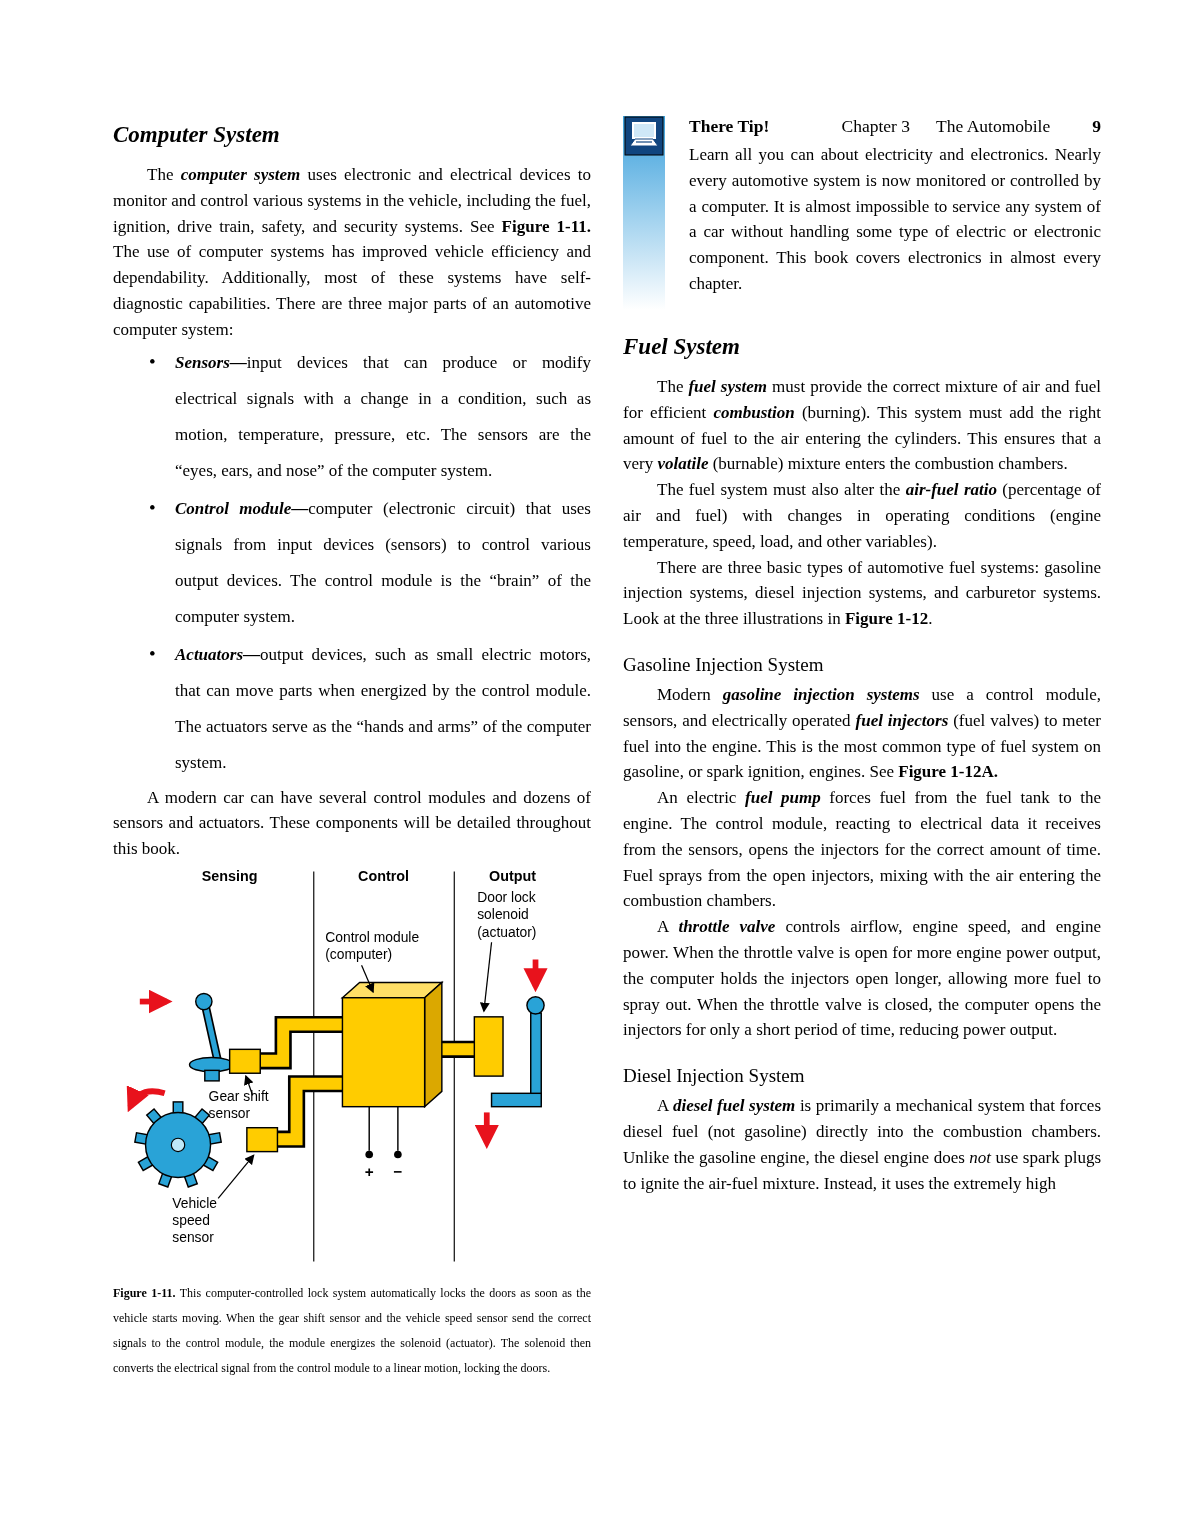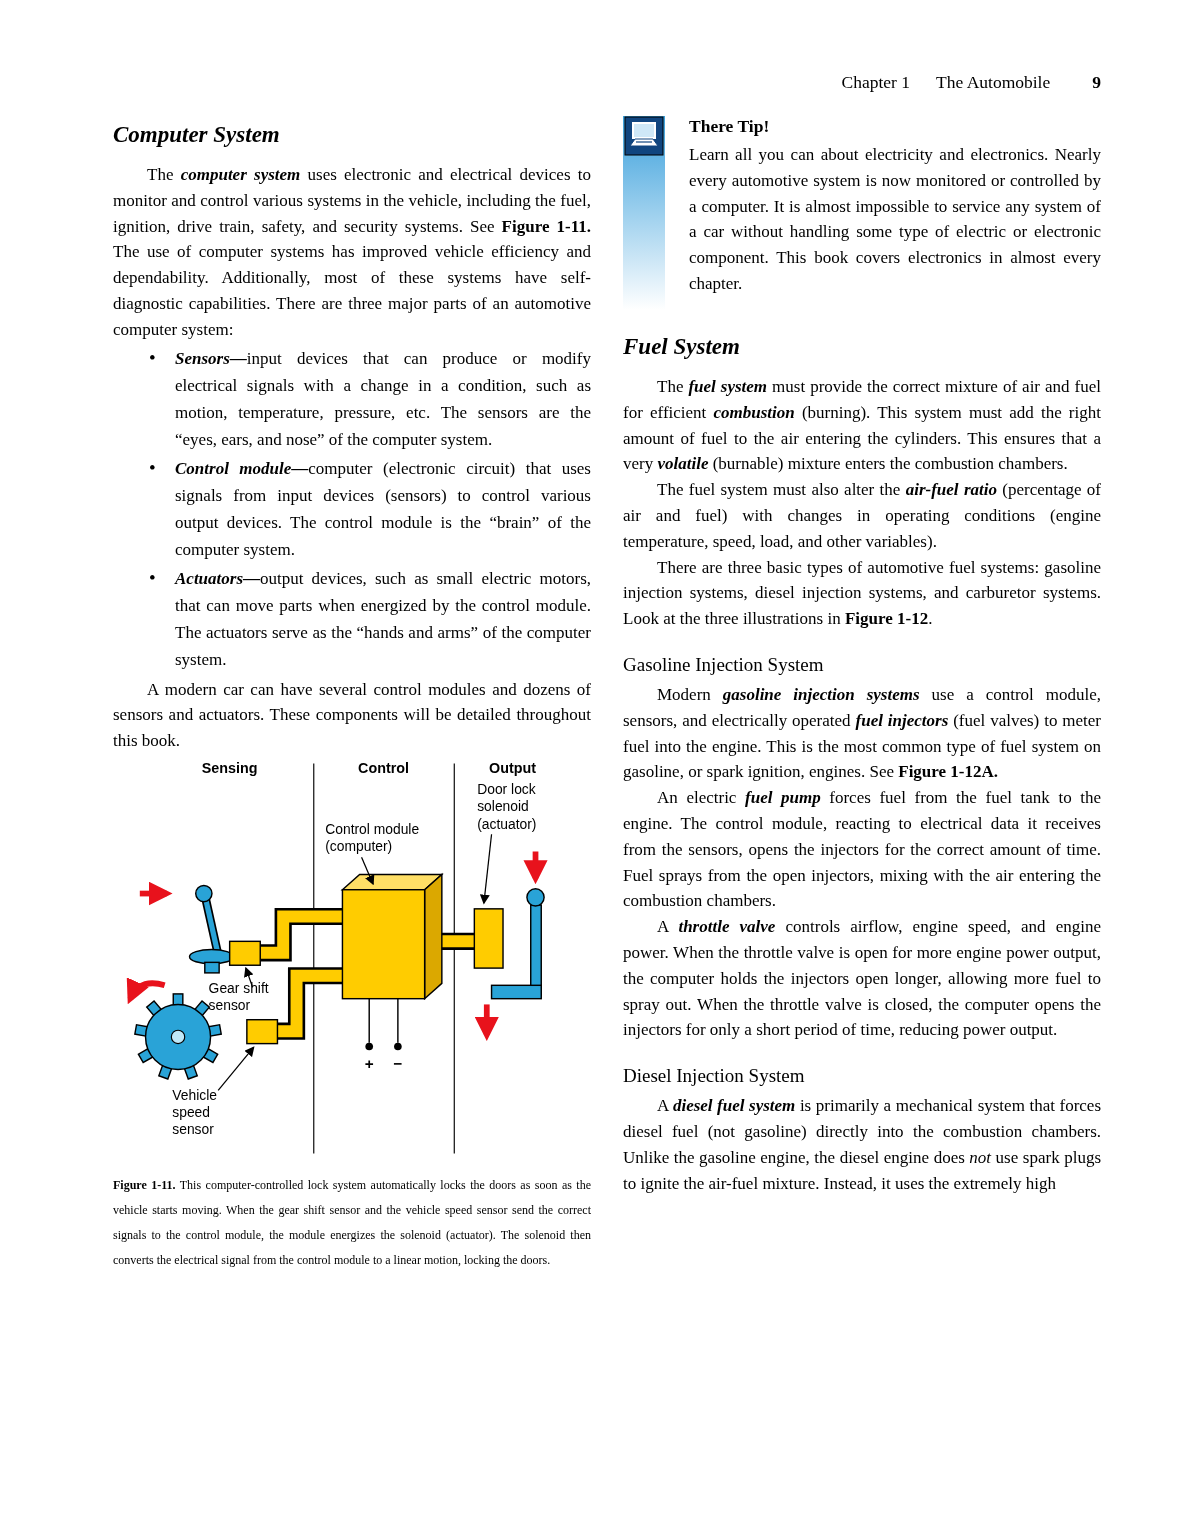--- a/index.html
+++ b/index.html
@@ -13,35 +13,35 @@
   .page{
     position:relative;width:1190px;height:1530px;background:#fff;
     font-family:"Liberation Serif",serif;color:#000;overflow:hidden;margin:0 auto;
   }
   
   .running-head{
     position:absolute;top:72px;left:623px;width:478px;
     display:flex;justify-content:flex-end;align-items:baseline;
     font-size:17.5px;
   }
-  .running-head .rh-title{margin-left:26px;}
+  .running-head .rh-title{margin-left:26px;margin-top:44px;}
   .running-head .rh-num{margin-left:42px;font-weight:bold;}
 
   .col-left{position:absolute;left:113px;top:122px;width:478px;}
   .col-right{position:absolute;left:623px;top:116px;width:478px;}
 
   h1.section{font-style:italic;font-weight:bold;font-size:23px;margin:0 0 14px 0;font-family:"Liberation Serif",serif;}
   h2.subsection{font-weight:normal;font-size:19px;margin:22px 0 6px 0;font-family:"Liberation Serif",serif;}
 
   p.body{font-size:17px;line-height:25.8px;text-align:justify;margin:0;}
   p.indent{text-indent:34px;}
 
   ul.bullets{list-style:none;margin:2px 0 4px 0;padding:0;}
   ul.bullets li{
-    position:relative;padding-left:62px;font-size:17px;line-height:27px;
+    position:relative;padding-left:62px;font-size:17px;line-height:36px;
     text-align:justify;margin:0 0 2px 0;
   }
   ul.bullets li::before{content:"\2022";position:absolute;left:36px;top:-1px;font-size:19px;}
 
   
   .tech-tip{display:flex;margin-bottom:24px;}
   .tt-strip{flex:0 0 42px;width:42px;height:194px;position:relative;
     background:linear-gradient(to bottom,var(--tech-tip-blue) 0%,#ffffff 100%);}
   .tt-icon{position:absolute;top:0;left:1px;}
   .tt-content{margin-left:24px;flex:1;}
@@ -71,21 +71,21 @@
   .leader{stroke:#000;stroke-width:1.3;fill:none;marker-end:url(#ah);}
   .divider{stroke:#000;stroke-width:1.2;}
   .lead-line{stroke:#000;stroke-width:1.5;}
 </style>
 </head>
 <body>
 
 <div class="page">
 
   <div class="running-head">
-    <span>Chapter 1</span>
+    <span>Chapter 3</span>
     <span class="rh-title">The Automobile</span>
     <span class="rh-num">9</span>
   </div>
 
   <div class="col-left">
     <h1 class="section">Computer System</h1>
 
     <p class="body indent">The <b><i>computer system</i></b> uses electronic and electrical devices to monitor and control various systems in the vehicle, including the fuel, ignition, drive train, safety, and security systems. See <b>Figure 1-11.</b> The use of computer systems has improved vehicle efficiency and dependability. Additionally, most of these systems have self-diagnostic capabilities. There are three major parts of an automotive computer system:</p>
 
     <ul class="bullets">

